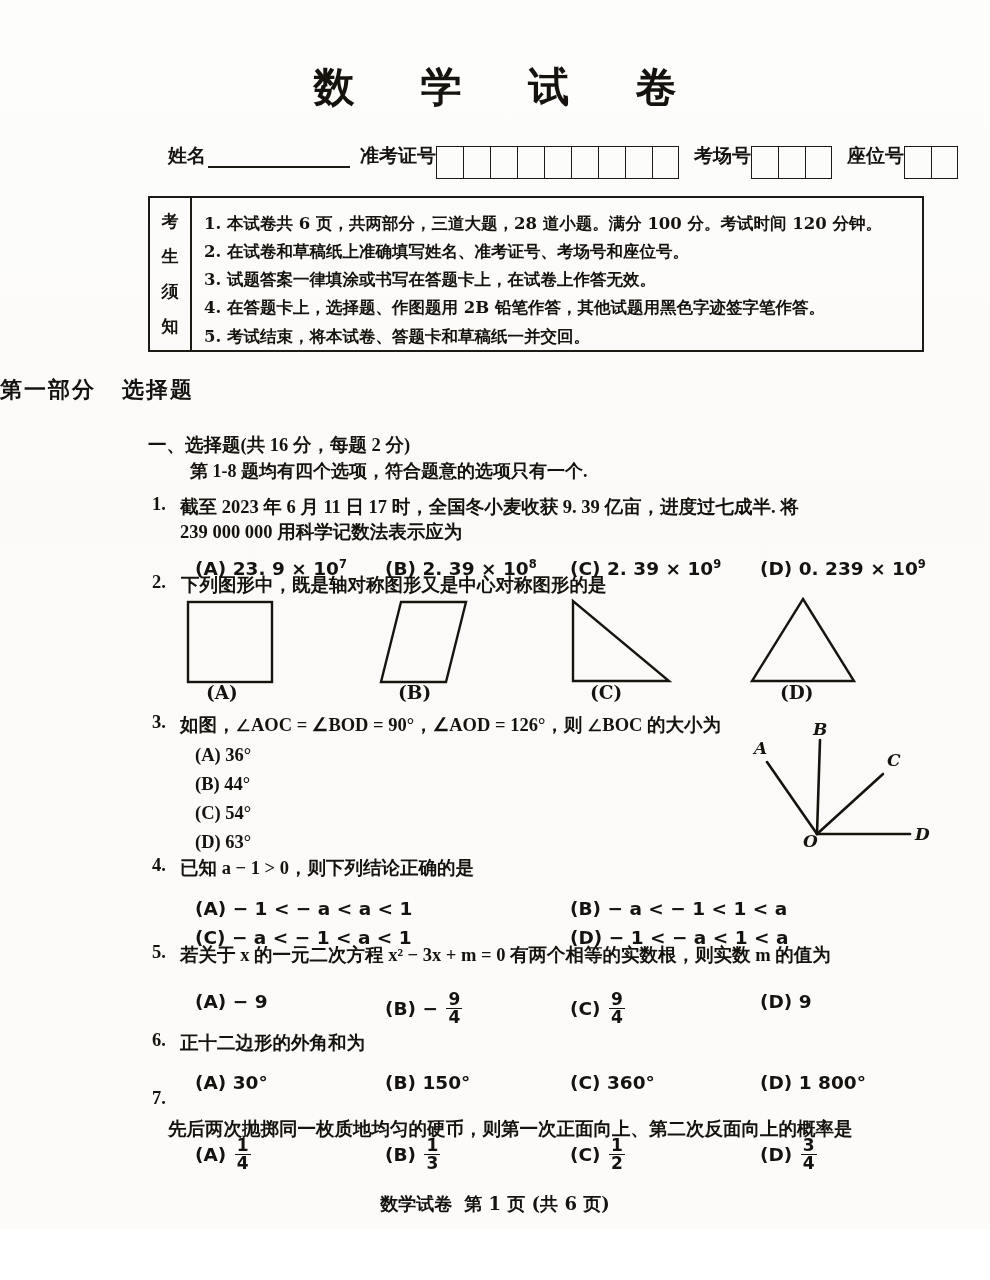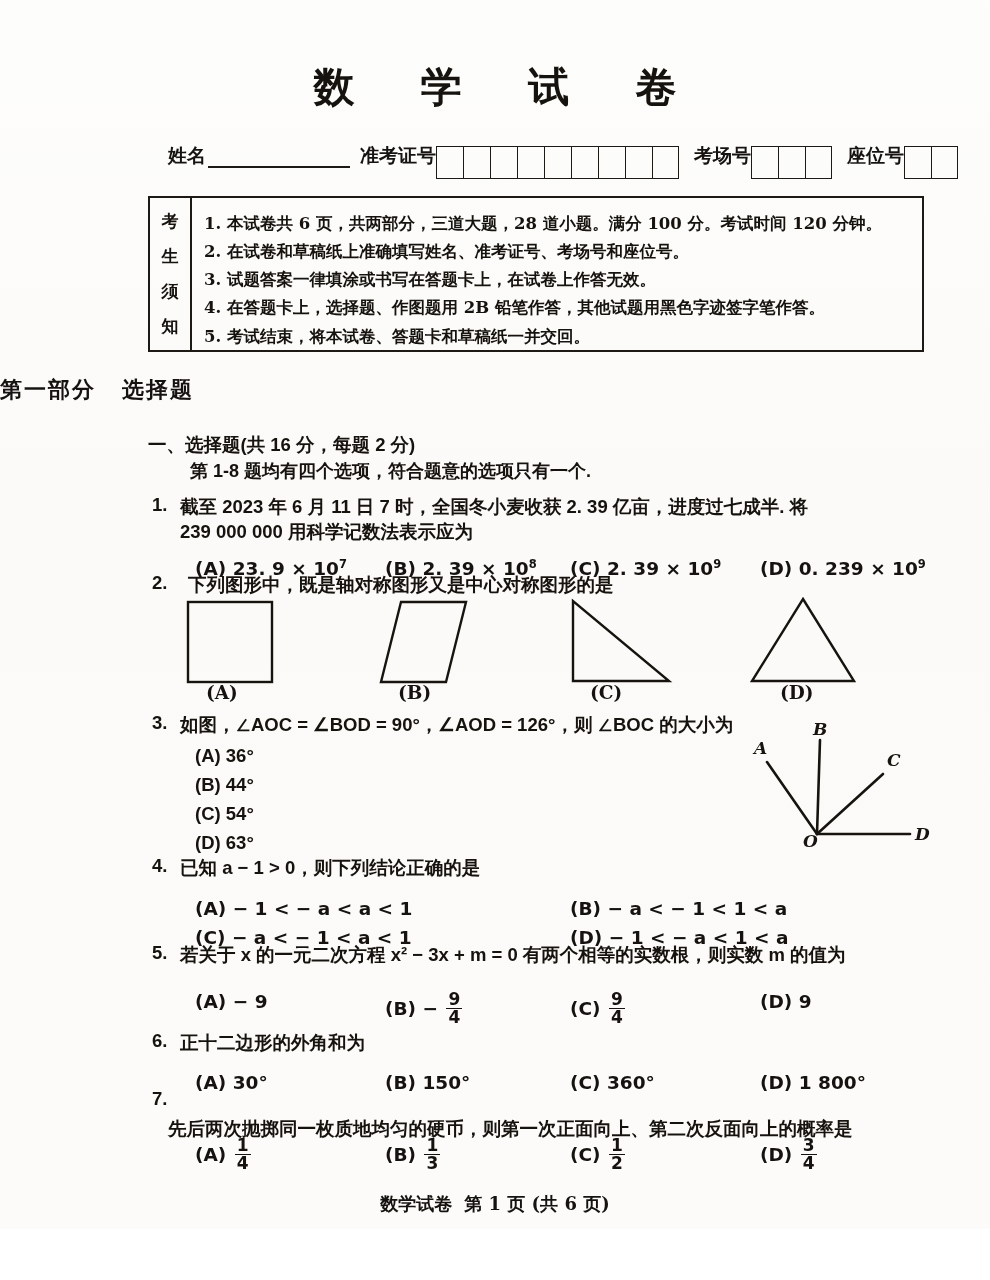--- a/index.html
+++ b/index.html
@@ -69,21 +69,21 @@
     color:#16130f;
   }
   
   .sec-head{
     position:absolute;left:0;top:375px;width:990px;text-align:left;
     font-family:"DejaVu Serif","Liberation Serif",serif;
     font-weight:700;font-size:22px;letter-spacing:2px;
   }
   .sec-head .sp{display:inline-block;width:26px;}
   
-  .blk{position:absolute;font-family:Liberation Sans, sans-serif;color:#16130f;}
+  .blk{position:absolute;font-family:Liberation Serif, serif;color:#16130f;}
   .q-head{font-weight:700;font-size:18.5px;white-space:nowrap;}
   .q-sub{font-weight:700;font-size:18px;white-space:nowrap;}
   .q-num{font-weight:700;font-size:18.5px;}
   .q-text{font-weight:700;font-size:18.5px;white-space:nowrap;}
   .opt{font-weight:700;font-size:18.5px;white-space:nowrap;}
   sup{font-size:.62em;vertical-align:super;}
   .frac{
     display:inline-block;vertical-align:-0.52em;text-align:center;
     line-height:1.02;margin:0 2px;font-size:.92em;
   }
@@ -161,31 +161,31 @@
   </div>
 
   <div class="sec-head">
     <span>第一部分</span><span class="sp"></span><span>选择题</span>
   </div>
 
   <div class="blk q-head" style="left:148px;top:432px;">一、选择题(共 16 分，每题 2 分)</div>
   <div class="blk q-sub" style="left:190px;top:459px;">第 1-8 题均有四个选项，符合题意的选项只有一个.</div>
 
   <div class="blk q-num" style="left:152px;top:494px;">1.</div>
-  <div class="blk q-text" style="left:180px;top:494px;">截至 2023 年 6 月 11 日 7 时，全国冬小麦收获 2. 39 亿亩，进度过七成半. 将</div>
+  <div class="blk q-text" style="left:180px;top:494px;">截至 2023 年 6 月 11 日 17 时，全国冬小麦收获 9. 39 亿亩，进度过七成半. 将</div>
   <div class="blk q-text" style="left:180px;top:519px;">239 000 000 用科学记数法表示应为</div>
   <div class="optrow" style="top:544px;height:28px;">
     <span class="opt" style="left:0px;"><span>(A)</span> <span>23. 9 × 10</span><sup>7</sup></span>
     <span class="opt" style="left:190px;"><span>(B)</span> <span>2. 39 × 10</span><sup>8</sup></span>
     <span class="opt" style="left:375px;"><span>(C)</span> <span>2. 39 × 10</span><sup>9</sup></span>
     <span class="opt" style="left:565px;"><span>(D)</span> <span>0. 239 × 10</span><sup>9</sup></span>
   </div>
 
   <div class="blk q-num" style="left:152px;top:572px;">2.</div>
-  <div class="blk q-text" style="left:188px;top:572px;text-align:right;">下列图形中，既是轴对称图形又是中心对称图形的是</div>
+  <div class="blk q-text" style="left:181px;top:572px;text-align:right;">下列图形中，既是轴对称图形又是中心对称图形的是</div>
   <div class="fig2">
     <svg width="790" height="100" viewBox="0 0 790 100">
 
       <rect x="40" y="7" width="84" height="80" fill="none" stroke="#17140f" stroke-width="2.4"></rect>
 
       <polygon points="253,7 318,7 298,87 233,87" fill="none" stroke="#17140f" stroke-width="2.4"></polygon>
 
       <polygon points="425,6 425,86 521,86" fill="none" stroke="#17140f" stroke-width="2.4"></polygon>
 
       <polygon points="655,4 706,86 604,86" fill="none" stroke="#17140f" stroke-width="2.4"></polygon>

